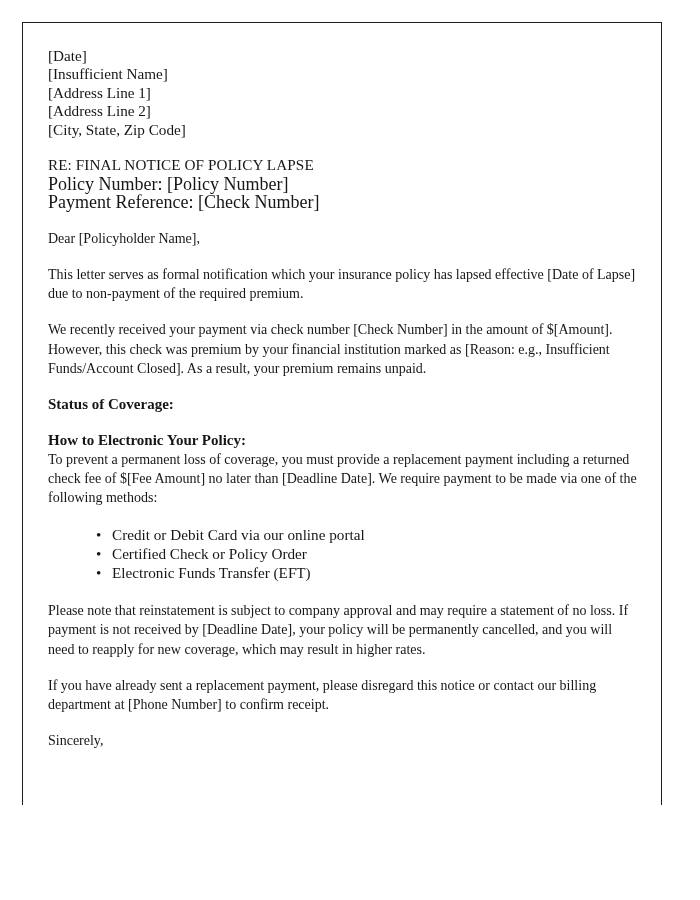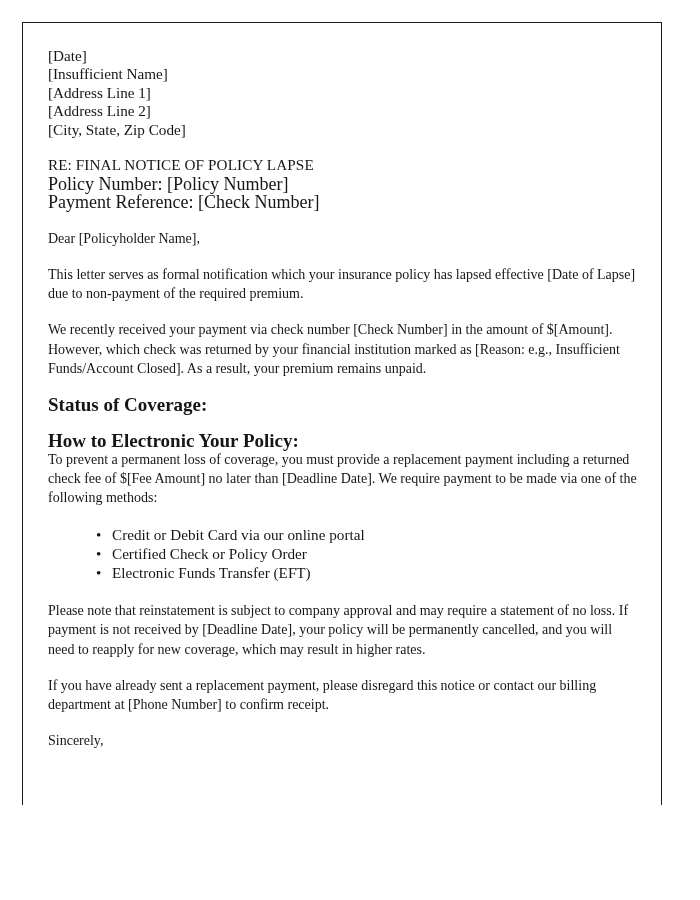--- a/index.html
+++ b/index.html
@@ -58,21 +58,21 @@
 
   .heading {
     font-weight: normal;
     font-size: 15.2px;
     line-height: 18.6px;
     letter-spacing: 0.1px;
   }
 
   .subheading {
     font-weight: bold;
-    font-size: 19px;
+    font-size: 15px;
     line-height: 19px;
   }
 
   .para {
     font-size: 14px;
     line-height: 19.2px;
     margin: 0;
   }
 
   .meta-line {
@@ -126,21 +126,21 @@
       <div class="gap-md"></div>
 
       <div class="para">Dear [Policyholder Name],</div>
 
       <div class="gap-md"></div>
 
       <p class="para">This letter serves as formal notification which your insurance policy has lapsed effective [Date of Lapse] due to non-payment of the required premium.</p>
 
       <div class="gap-md"></div>
 
-      <p class="para">We recently received your payment via check number [Check Number] in the amount of $[Amount]. However, which check was returned by your financial institution marked as [Reason: e.g., Insufficient Funds/Account Closed]. As a result, your premium remains unpaid.</p>
+      <p class="para">We recently received your payment via check number [Check Number] in the amount of $[Amount]. However, this check was premium by your financial institution marked as [Reason: e.g., Insufficient Funds/Account Closed]. As a result, your premium remains unpaid.</p>
 
       <div class="gap-md"></div>
 
       <div class="subheading">Status of Coverage:</div>
 
       <div class="gap-md"></div>
 
       <div class="subheading">How to Electronic Your Policy:</div>
       <p class="para">To prevent a permanent loss of coverage, you must provide a replacement payment including a returned check fee of $[Fee Amount] no later than [Deadline Date]. We require payment to be made via one of the following methods:</p>
 

